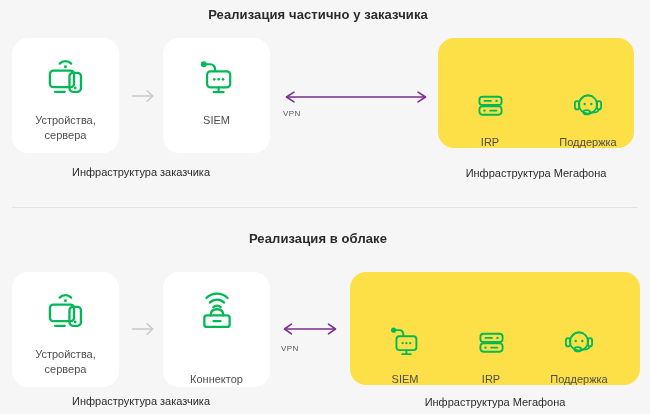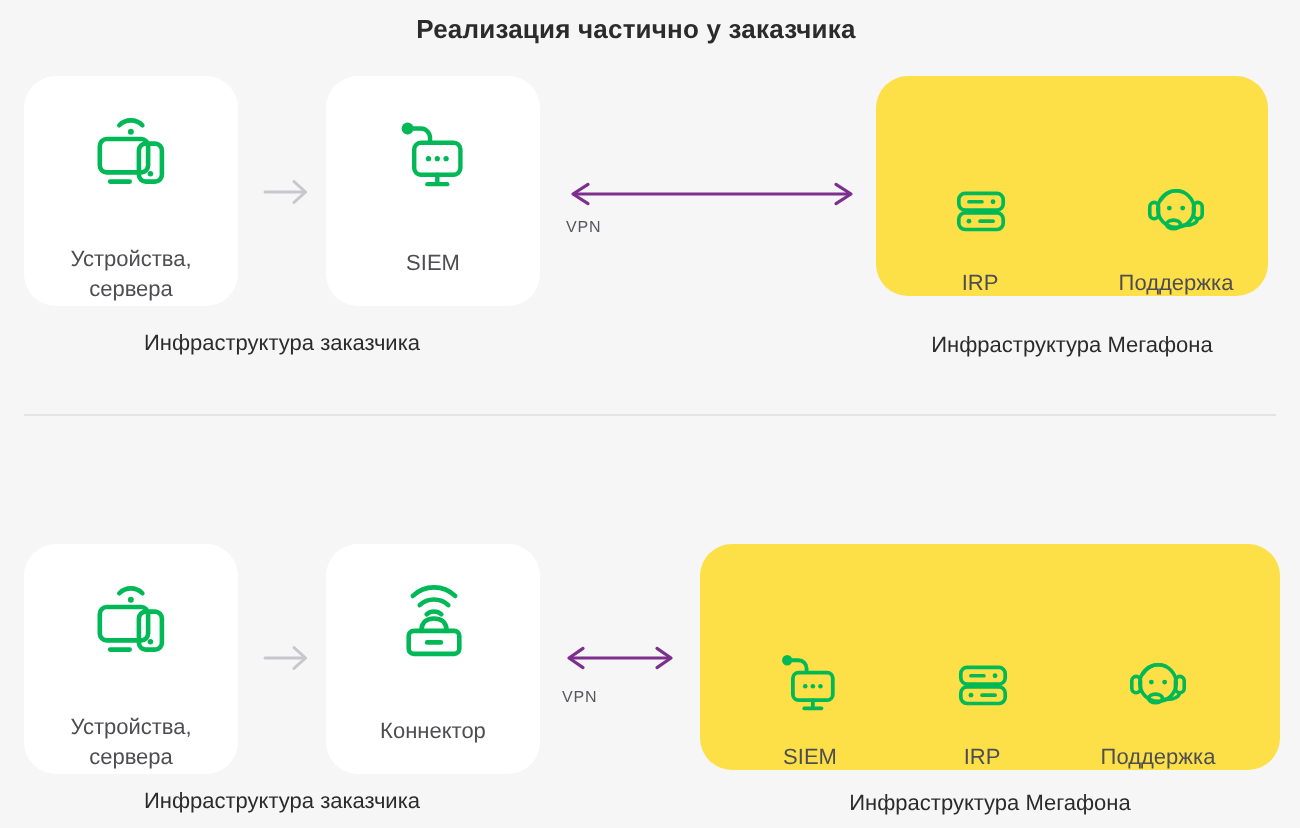--- a/index.html
+++ b/index.html
@@ -5,21 +5,21 @@
   html,body{margin:0;padding:0;}
   body{font-family:"Liberation Sans", sans-serif; background:#f7f6f7;}
   .canvas{position:relative;width:650px;height:414px;background:#f7f6f7;overflow:hidden;}
 
   .section-title{position:absolute;left:0;width:636px;text-align:center;
     font-size:13px;font-weight:700;color:#2b2b2b;letter-spacing:.1px;}
   .title-1{top:7px;}
   .title-2{top:231px;}
 
   .card{position:absolute;width:107px;height:115px;background:#ffffff;border-radius:16px;
-    display:flex;flex-direction:column;align-items:center;box-sizing:border-box;padding-top:15px;gap:12px;}
+    display:flex;flex-direction:column;align-items:center;box-sizing:border-box;padding-top:15px;}
   .card .icon{height:50px;display:flex;align-items:center;justify-content:center;}
   .card-label{margin-top:10px;font-size:11px;line-height:15px;color:#4e4e52;text-align:center;}
 
   .gray-card{position:absolute;background:#fde047;border-radius:16px;
     display:flex;flex-direction:row;box-sizing:border-box;align-items:flex-end;}
   .provider-item{display:flex;flex-direction:column;align-items:center;box-sizing:border-box;padding-top:22px;}
   .provider-item .icon{height:38px;display:flex;align-items:center;justify-content:center;}
   .provider-label{margin-top:12px;font-size:11px;color:#4e4e52;text-align:center;}
 
   .zone-label{position:absolute;text-align:center;font-size:11px;font-weight:400;color:#2b2b2b;}
@@ -124,20 +124,21 @@
       </span>
       <div class="provider-label">Поддержка</div>
     </div>
   </div>
 
   <div class="zone-label" style="left:12px;top:166px;width:258px;">Инфраструктура заказчика</div>
   <div class="zone-label" style="left:438px;top:167px;width:196px;">Инфраструктура Мегафона</div>
 
   <div class="divider"></div>
 
+  <div class="section-title title-2">Реализация в облаке</div>
 
   <div class="card" style="left:12px;top:272px;">
     <span class="icon">
       <svg width="46" height="46" viewBox="0 0 40 40">
         <path class="g-stroke" d="M14.5 7.5 a7 7 0 0 1 10 0"></path>
         <circle class="g-fill" cx="19.5" cy="10.3" r="1.3"></circle>
         <rect class="g-stroke" x="6" y="13.5" width="21" height="14.5" rx="3"></rect>
         <rect class="g-stroke" x="23" y="15.5" width="10" height="16.5" rx="3" fill="#ffffff"></rect>
         <circle class="g-fill" cx="28" cy="28.6" r="1.2"></circle>
         <path class="g-stroke" d="M10.5 32 h8.5"></path>
@@ -151,21 +152,21 @@
 
   <div class="flow-arrow" style="left:131px;top:322px;">
     <svg width="24" height="14" viewBox="0 0 24 14">
       <g stroke="#C8C8CC" fill="none" stroke-width="1.5" stroke-linecap="round" stroke-linejoin="round">
         <path d="M1.5 7 h20"></path>
           <path d="M16 1.8 L21.8 7 L16 12.2"></path>
       </g>
     </svg>
   </div>
 
-  <div class="card" style="left:163px;top:272px;">
+  <div class="card" style="left:163px;top:272px;justify-content:space-between;">
     <span class="icon">
       <svg width="46" height="46" viewBox="0 0 40 40">
         <path class="g-stroke" d="M16.8 15.8 a4.8 4.8 0 0 1 6.4 0"></path>
         <path class="g-stroke" d="M13.8 11.8 a9 9 0 0 1 12.4 0"></path>
         <path class="g-stroke" d="M10.8 7.8 a13.2 13.2 0 0 1 18.4 0"></path>
         <path class="g-stroke" d="M14.5 23 c0 -4.3 2.8 -5.4 5.5 -5.4 s5.5 1.1 5.5 5.4"></path>
         <rect class="g-stroke" x="9" y="23" width="22" height="10" rx="2.2"></rect>
         <path class="g-stroke" d="M17 28 h6"></path>
       </svg>
     </span>

